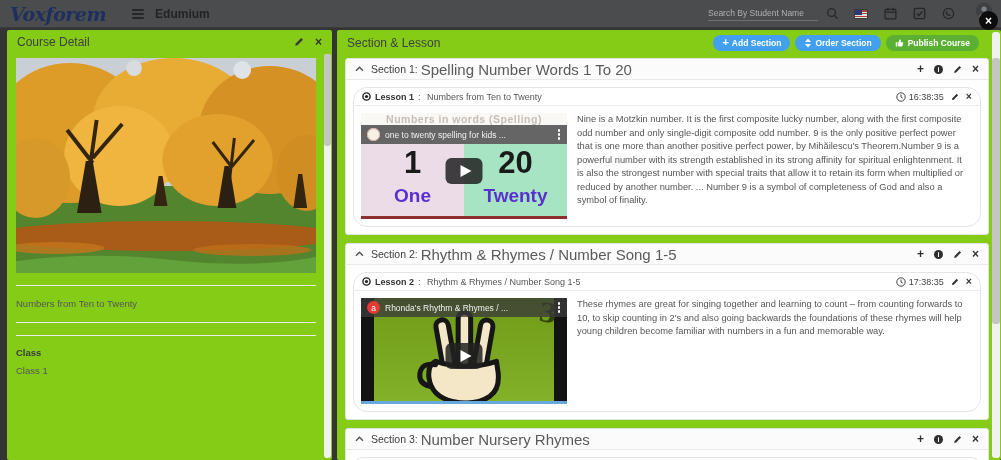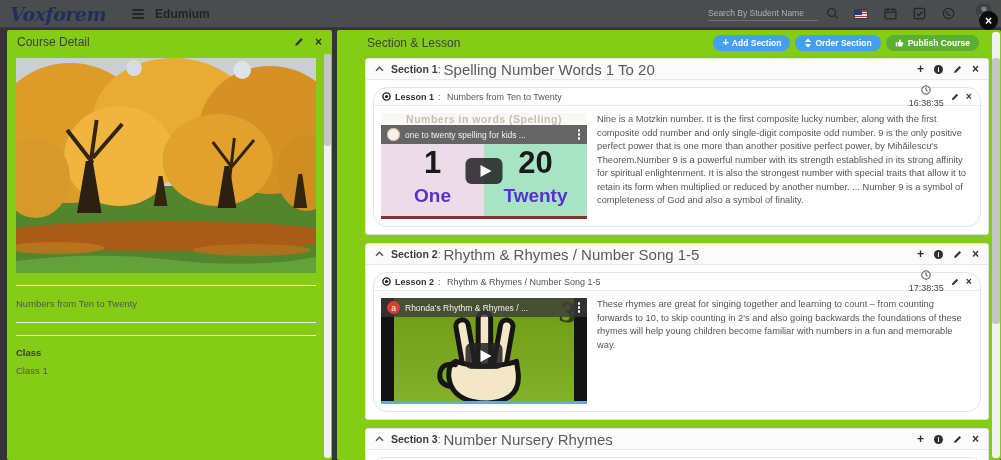--- a/index.html
+++ b/index.html
@@ -18,21 +18,21 @@
   .search-input::placeholder { color:#aeb0b2; }
   .hicon { width:14px; height:14px; display:flex; align-items:center; justify-content:center; cursor:pointer; }
   .flag { width:15px; height:10px; position:relative; background:repeating-linear-gradient(180deg,#a9403c 0 1.5px,#e7e4e0 1.5px 3px); border:0.5px solid #3c3c3c; }
   .flag .canton { position:absolute; top:0; left:0; width:6.5px; height:5px; background:#2c3a72; }
   .avatar { position:absolute; top:3px; right:9px; width:16px; height:16px; border-radius:50%; background:#3e4043; overflow:hidden; cursor:pointer; }
   .close-btn { position:absolute; top:11px; right:3px; width:19px; height:19px; border-radius:50%; background:#0c0c0c; color:#fff; display:flex; align-items:center; justify-content:center; font-size:12px; font-weight:bold; z-index:60; cursor:pointer; }
 
   
   .panel { position:absolute; top:30px; bottom:0; background:#84cc16; border-radius:2px; overflow:hidden; }
   .left-panel { left:7px; width:325px; }
-  .right-panel { left:337px; width:664px;padding-left:20px; }
+  .right-panel { left:337px; width:664px; }
 
   .p-hd { display:flex; align-items:center; padding:0 10px; }
   .p-title { font-size:12px; color:#3f3f3f; }
   .p-hd-icons { margin-left:auto; display:flex; align-items:center; gap:11px; }
   .ic-x { font-size:12px; font-weight:bold; color:#333; line-height:1; cursor:pointer; }
   .svg-btn { cursor:pointer; display:flex; }
 
   
   .lp-hd { height:24px; }
   .lp-body { padding:4px 16px 0 9px; }
@@ -55,35 +55,35 @@
   .btn { height:16px; border:none; border-radius:9px; color:#fff; font-size:8.5px; font-weight:bold; display:flex; align-items:center; gap:3px; padding:0 9px; cursor:pointer; font-family:"Liberation Sans",sans-serif; }
   .btn-blue { background:#42a0ee; }
   .btn-green { background:#5bb033; }
   .btn .bplus { font-size:11px; font-weight:bold; line-height:1; }
 
   .rp-body { padding:3px 12px 0 8px; display:flex; flex-direction:column; gap:8px; }
 
   .section-card { border:1px solid #e2e2e2; border-radius:3px; background:#fff; flex:none; }
   .sec-hd { height:21px; background:#fbfbfb; display:flex; align-items:center; padding:0 9px; border-bottom:1px solid #e9e9e9; border-radius:3px 3px 0 0; }
   .sec-chev { margin-right:7px; display:flex; cursor:pointer; }
-  .sec-label { font-size:10.5px; font-weight:bold; color:#3c3c3c;text-align:center; }
+  .sec-label { font-size:10.5px; font-weight:normal; color:#3c3c3c;text-align:center; }
   .colon { font-size:10.5px; color:#5a5a5a; white-space:pre; }
   .sec-title { font-size:15px; color:#5a5a5a; }
   .sec-icons { margin-left:auto; display:flex; align-items:center; gap:10px; }
   .ic-plus { font-size:12px; font-weight:bold; color:#2e2e2e; line-height:1; cursor:pointer; }
   .ic-info { width:9px; height:9px; border-radius:50%; background:#2e2e2e; color:#fff; font-size:7px; font-weight:bold; display:flex; align-items:center; justify-content:center; cursor:pointer; }
   .sec-body { padding:7px; }
 
   .lesson-card { border:1px solid #e4e4e4; border-radius:14px; }
   .les-hd { height:18px; display:flex; align-items:center; padding:0 8px; border-bottom:1px solid #ececec; gap:4px; }
   .les-label { font-size:9px; font-weight:bold; color:#333; }
   .colon-sm { font-size:9px; color:#555; white-space:pre; }
   .les-title { font-size:9px; color:#555; }
   .les-right { margin-left:auto; display:flex; align-items:center; gap:7px; }
-  .les-time { font-size:9px; color:#454545; display:flex; align-items:center; gap:3px;flex-direction:column; }
+  .les-time { font-size:9px; color:#454545; display:flex; align-items:center; gap:3px; }
   .ic-x-sm { font-size:10.5px; font-weight:bold; color:#333; line-height:1; cursor:pointer; }
   .les-body { display:flex; padding:7px; gap:10px; }
   .desc { flex:1; font-size:9.3px; color:#555; line-height:1.46; padding-right:4px; }
 
   
   .thumb { width:206px; height:106px; position:relative; flex:none; overflow:hidden; cursor:pointer; }
   .yt-bar { position:absolute; left:0; right:0; height:19px; background:rgba(58,58,58,0.78); display:flex; align-items:center; padding:0 6px; gap:5px; z-index:3; }
   .yt-avatar { width:13px; height:13px; border-radius:50%; flex:none; display:flex; align-items:center; justify-content:center; }
   .yt-title { color:#f2f2f2; font-size:8.5px; white-space:nowrap; overflow:hidden; flex:1; }
   .vdots { display:block; cursor:pointer; padding:0 1px; }

